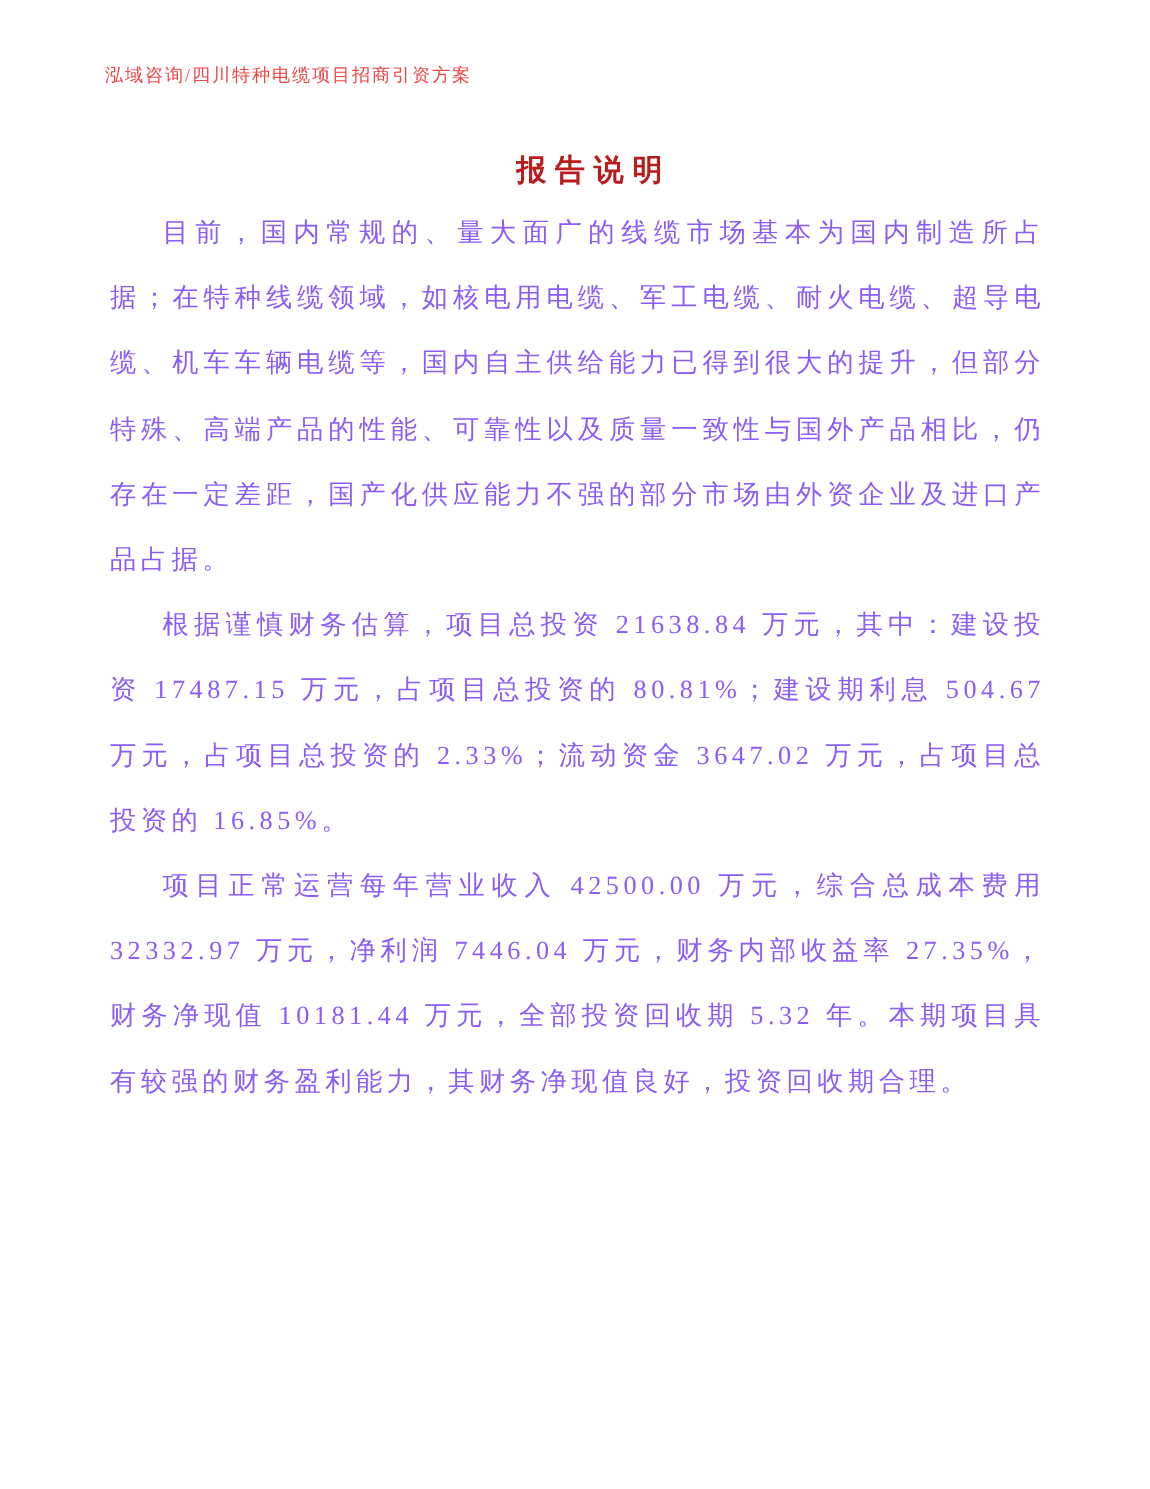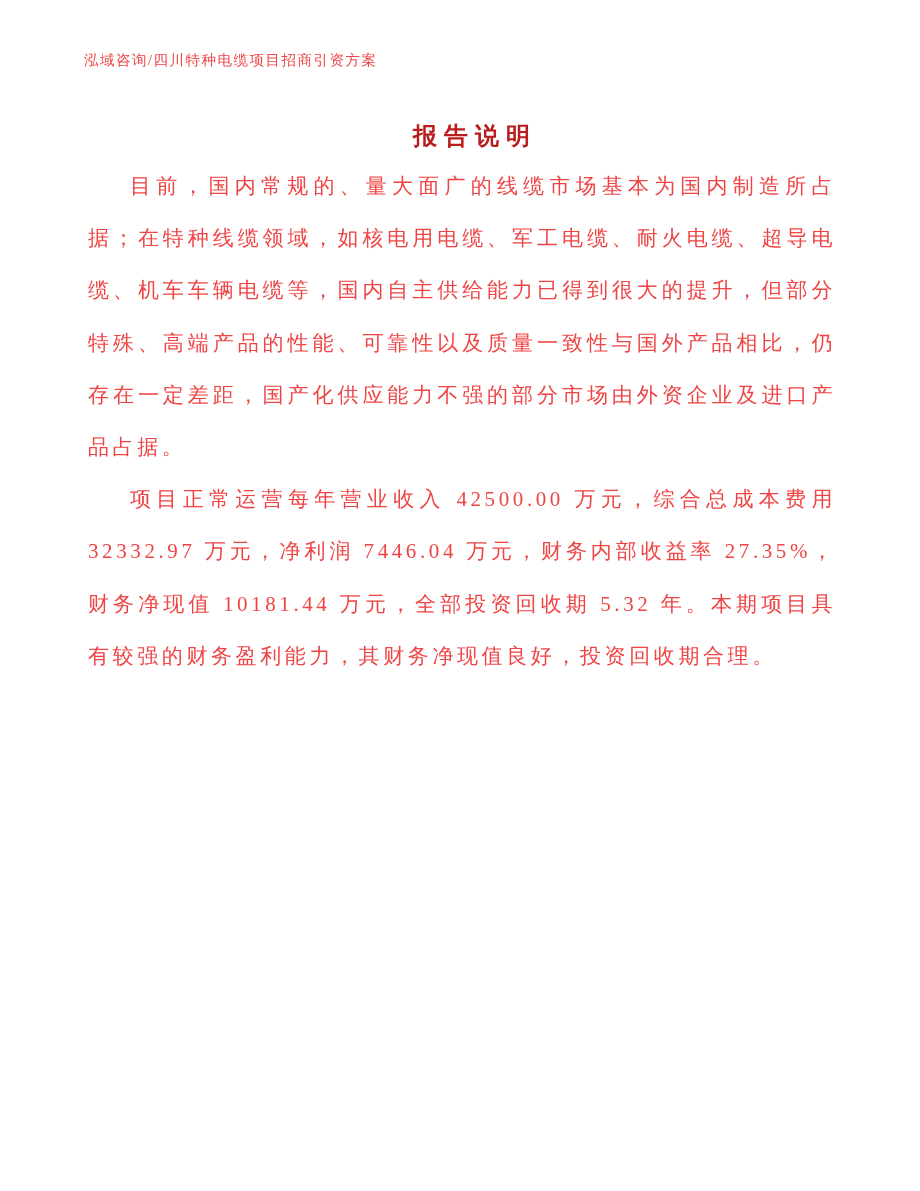--- a/index.html
+++ b/index.html
@@ -37,36 +37,37 @@
     margin-left: 15px;
   }
   .doc-body {
     position: absolute;
     top: 160px;
     left: 88px;
     width: 748px;
     font-size: 21px;
     line-height: 52.2px;
     letter-spacing: 3.6px;
-    color: #ef4444;
+    color: #8b5cf6;
     text-align: justify;
   }
   .doc-body p {
     margin: 0;
     padding: 0;
     text-indent: 2em;
   }
 </style>
 </head>
 <body>
 
 <div class="page">
 
   <div class="doc-header">泓域咨询/四川特种电缆项目招商引资方案</div>
 
   <div class="doc-title">报告说明</div>
 
   <div class="doc-body">
     <p>目前，国内常规的、量大面广的线缆市场基本为国内制造所占据；在特种线缆领域，如核电用电缆、军工电缆、耐火电缆、超导电缆、机车车辆电缆等，国内自主供给能力已得到很大的提升，但部分特殊、高端产品的性能、可靠性以及质量一致性与国外产品相比，仍存在一定差距，国产化供应能力不强的部分市场由外资企业及进口产品占据。</p>
+    <p>根据谨慎财务估算，项目总投资 21638.84 万元，其中：建设投资 17487.15 万元，占项目总投资的 80.81%；建设期利息 504.67 万元，占项目总投资的 2.33%；流动资金 3647.02 万元，占项目总投资的 16.85%。</p>
     <p>项目正常运营每年营业收入 42500.00 万元，综合总成本费用 32332.97 万元，净利润 7446.04 万元，财务内部收益率 27.35%，财务净现值 10181.44 万元，全部投资回收期 5.32 年。本期项目具有较强的财务盈利能力，其财务净现值良好，投资回收期合理。</p>
   </div>
 
 </div>
 
 </body></html>

